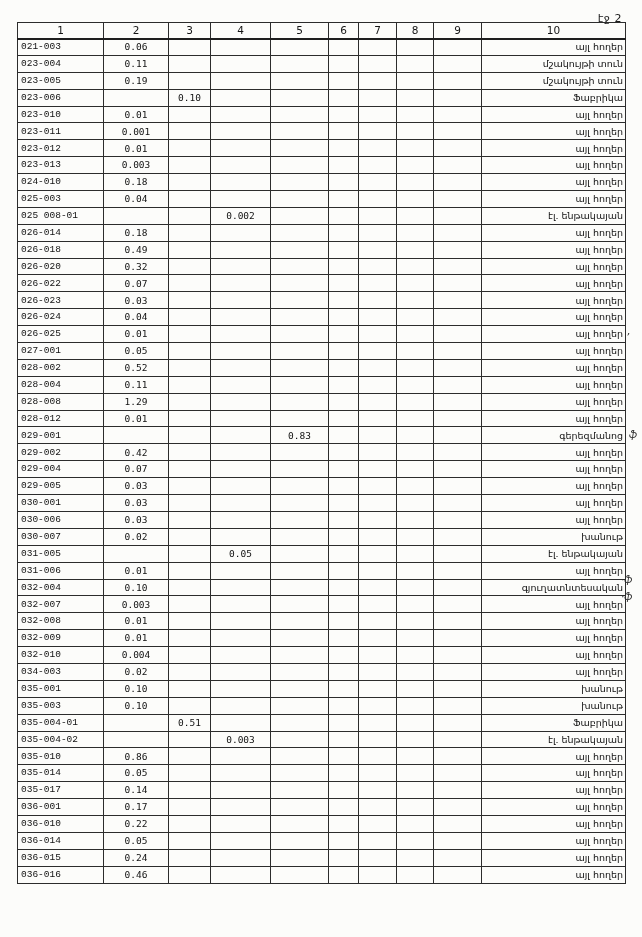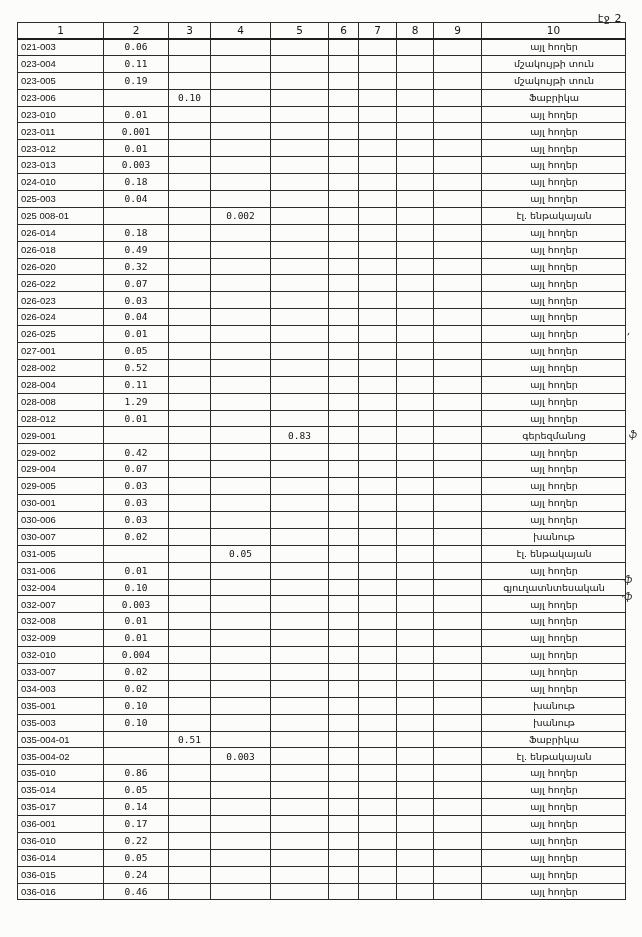--- a/index.html
+++ b/index.html
@@ -47,30 +47,30 @@
     font-weight: 400;
     text-align: center;
     font-size: 10.5px;
     border-bottom: 2px solid #1e1e1e;
     color: #141414;
   }
   td { color: #111; }
   td.c1 {
     text-align: left;
     padding-left: 3px;
-    font-family: Liberation Sans, sans-serif;
+    font-family: Liberation Mono, monospace;
     font-size: 9.5px;
   }
   td.c2, td.c3, td.c4, td.c5, td.c6, td.c7, td.c8, td.c9 {
     text-align: center;
     font-family: "DejaVu Sans Mono", "DejaVu Sans", monospace;
     font-size: 9.5px;
   }
   td.c10 {
-    text-align: center;
+    text-align: right;
     padding-left: 3px;
     font-size: 9.5px;
   }
   .margin-mark {
     position: absolute;
     font-size: 10px;
     font-style: italic;
     color: #2f2f2f;
   }
 </style>
@@ -546,32 +546,20 @@
           <td class="c3"></td>
           <td class="c4"></td>
           <td class="c5"></td>
           <td class="c6"></td>
           <td class="c7"></td>
           <td class="c8"></td>
           <td class="c9"></td>
           <td class="c10">այլ հողեր</td>
         </tr>
         <tr>
-          <td class="c1">033-007</td>
-          <td class="c2">0.02</td>
-          <td class="c3"></td>
-          <td class="c4"></td>
-          <td class="c5"></td>
-          <td class="c6"></td>
-          <td class="c7"></td>
-          <td class="c8"></td>
-          <td class="c9"></td>
-          <td class="c10">այլ հողեր</td>
-        </tr>
-        <tr>
           <td class="c1">034-003</td>
           <td class="c2">0.02</td>
           <td class="c3"></td>
           <td class="c4"></td>
           <td class="c5"></td>
           <td class="c6"></td>
           <td class="c7"></td>
           <td class="c8"></td>
           <td class="c9"></td>
           <td class="c10">այլ հողեր</td>

